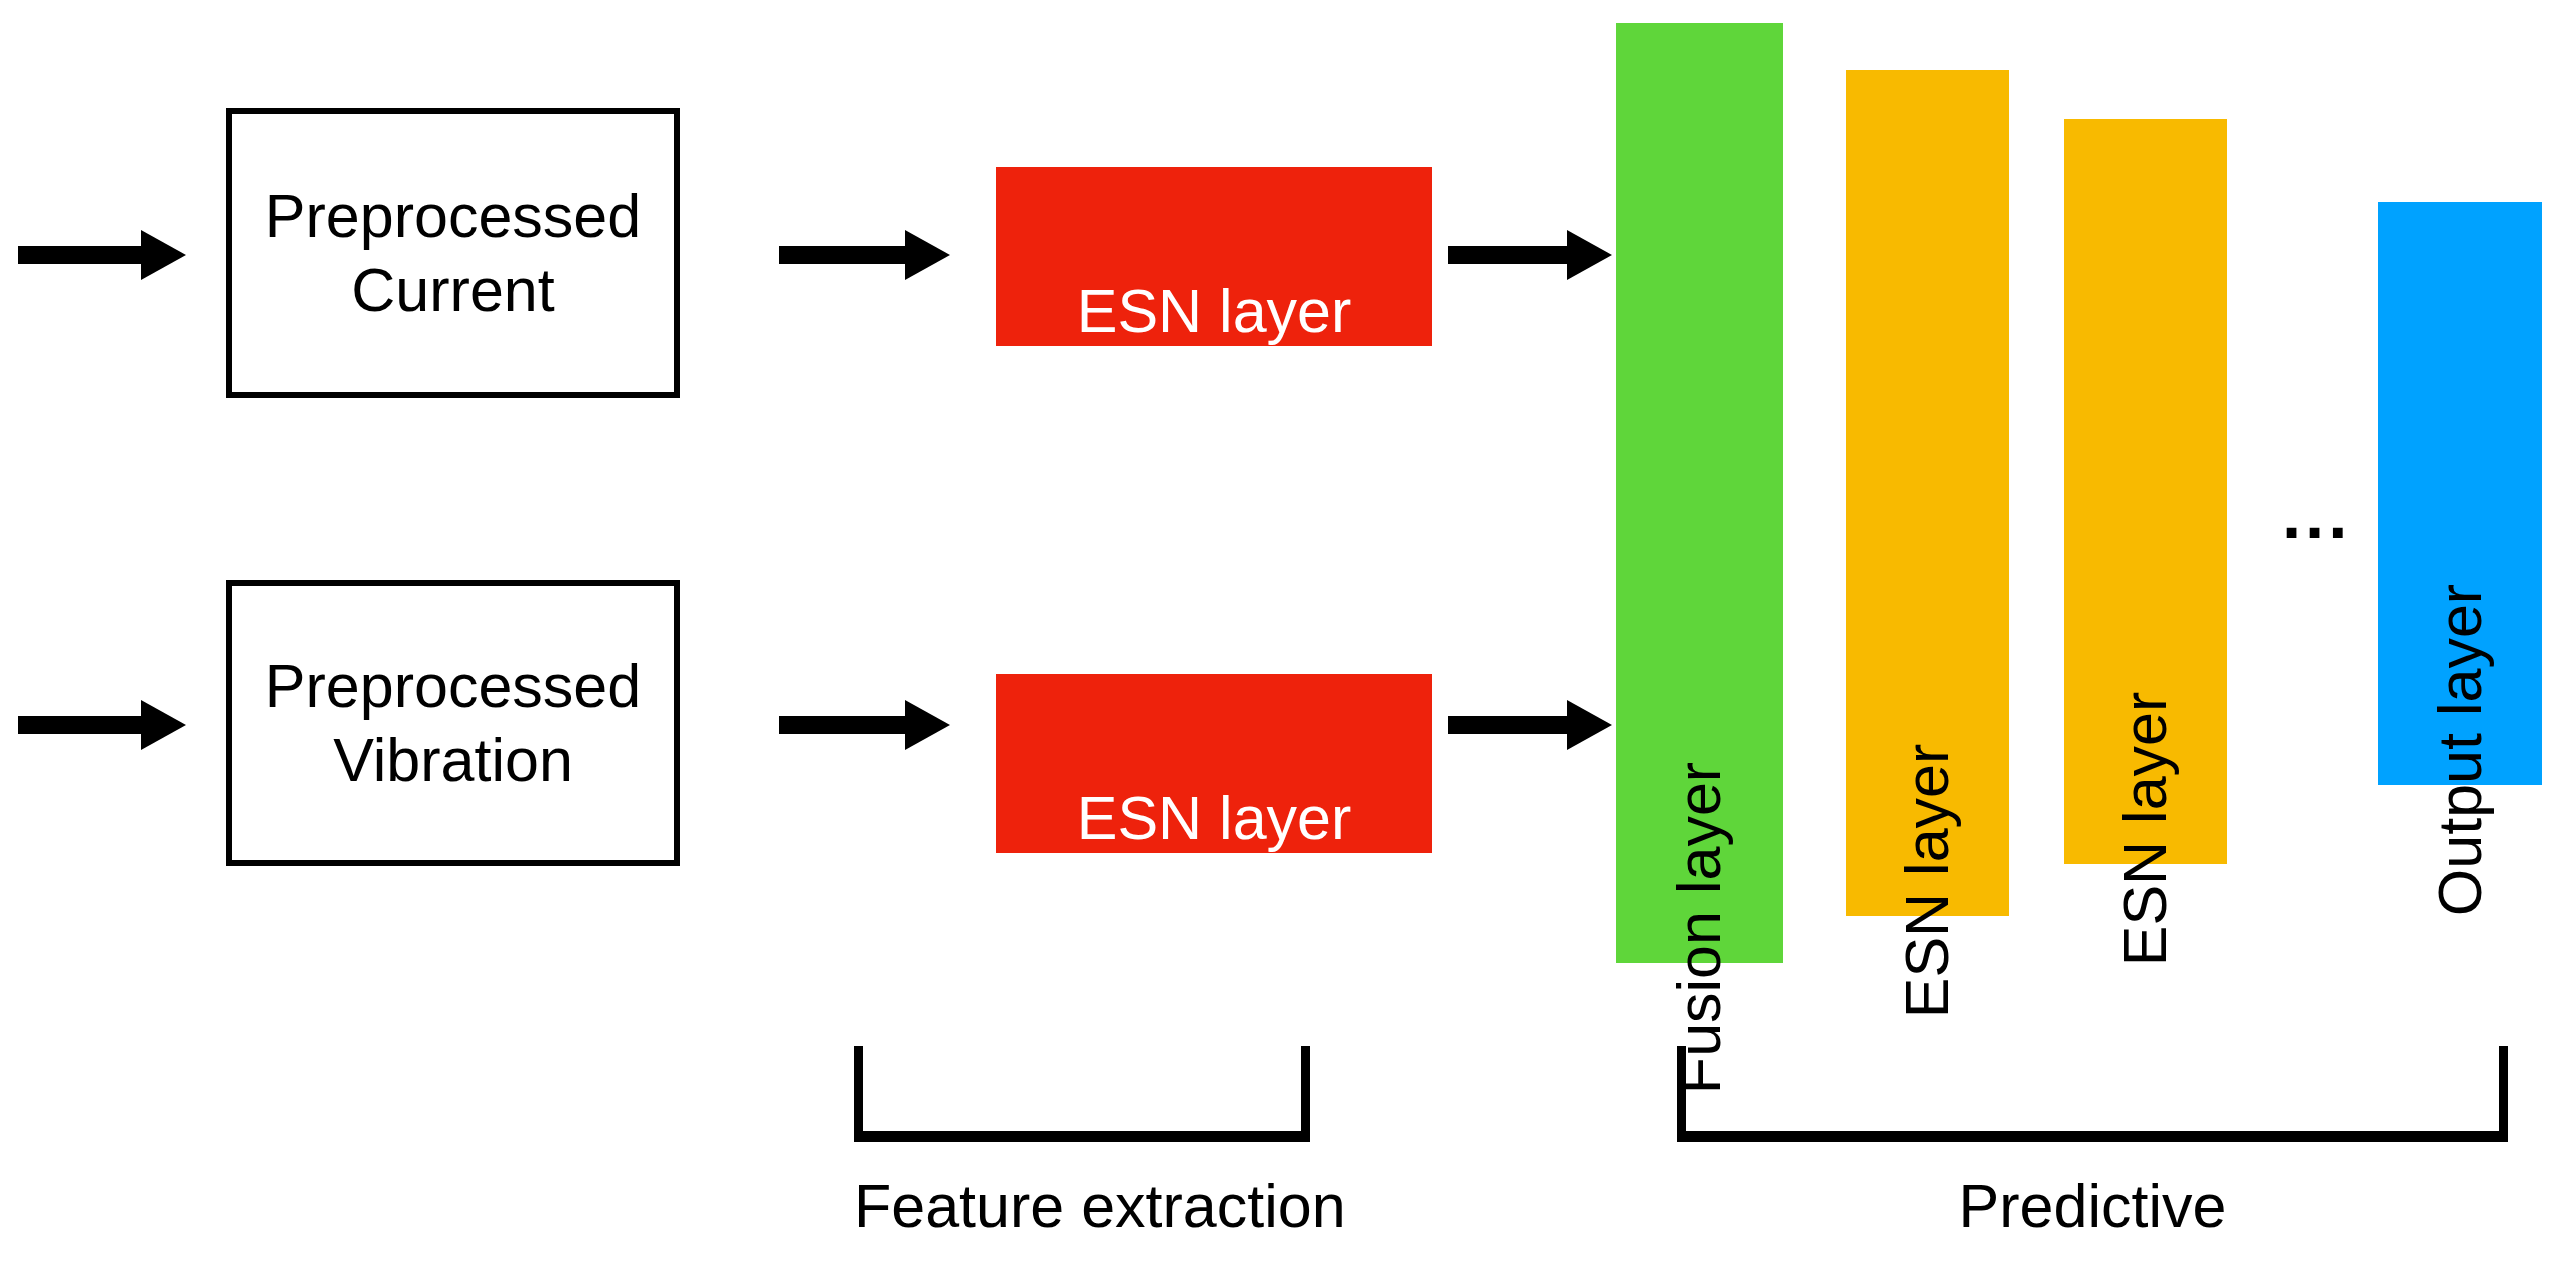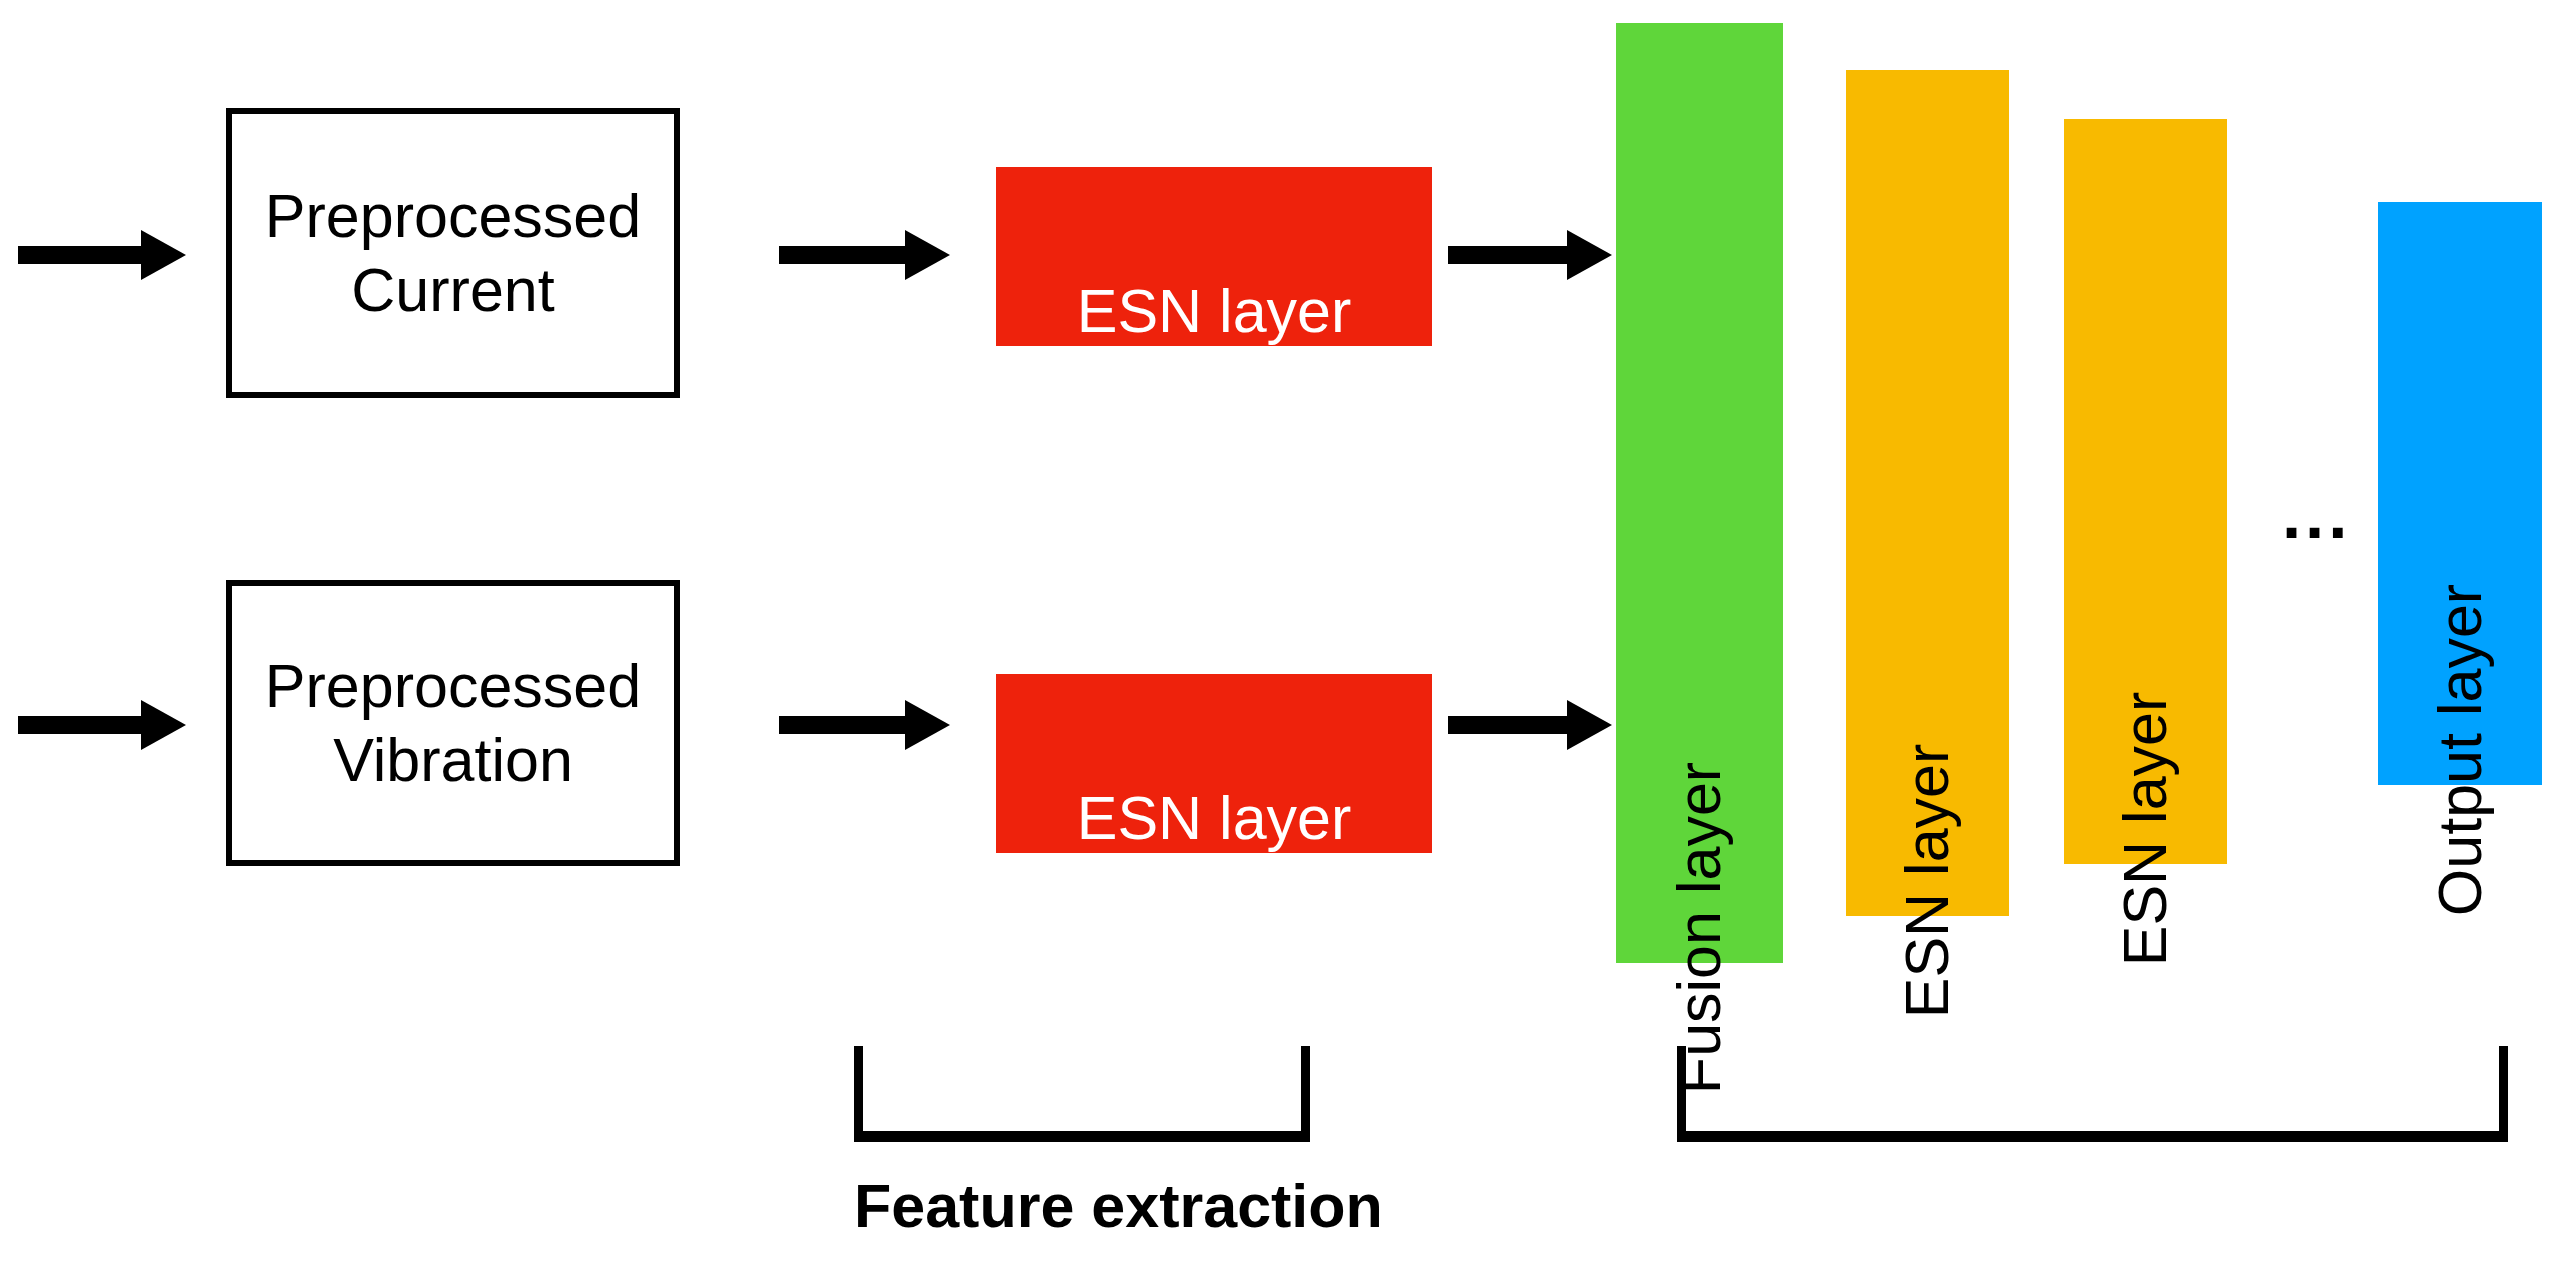--- a/index.html
+++ b/index.html
@@ -97,21 +97,20 @@
     border-bottom: 11.8px solid #000000;
     border-top: none;
     background: transparent;
   }
   .grouplabel {
     position: absolute;
     font-size: 61px;
     color: #000000;
     text-align: center;
     white-space: nowrap;
-    font-weight: bold;
   }
 </style>
 </head>
 <body>
 
 <div id="stage">
 
   <div class="arrow" style="left:17.6px; top:255px; width:168px;">
     <div class="shaft" style="width:127px;"></div>
     <div class="head" style="left:123px;"></div>
@@ -175,15 +174,16 @@
   <div class="ellipsis" style="left:2282px; top:480px;">...</div>
 
   <div class="block vert" style="left:2378px; top:202px; width:164px; height:583px; background:#00A2FF;">
     <span class="btxt">Output layer</span>
   </div>
 
   <div class="bracket" style="left:854px; top:1046px; width:456px; height:96px;"></div>
   <div class="grouplabel" style="left:854px; top:1171px; width:456px;">Feature extraction</div>
 
   <div class="bracket" style="left:1677px; top:1046px; width:831px; height:96px;"></div>
+  <div class="grouplabel" style="left:1677px; top:1171px; width:831px;">Predictive</div>
 
 </div>
 
 
 </body></html>

